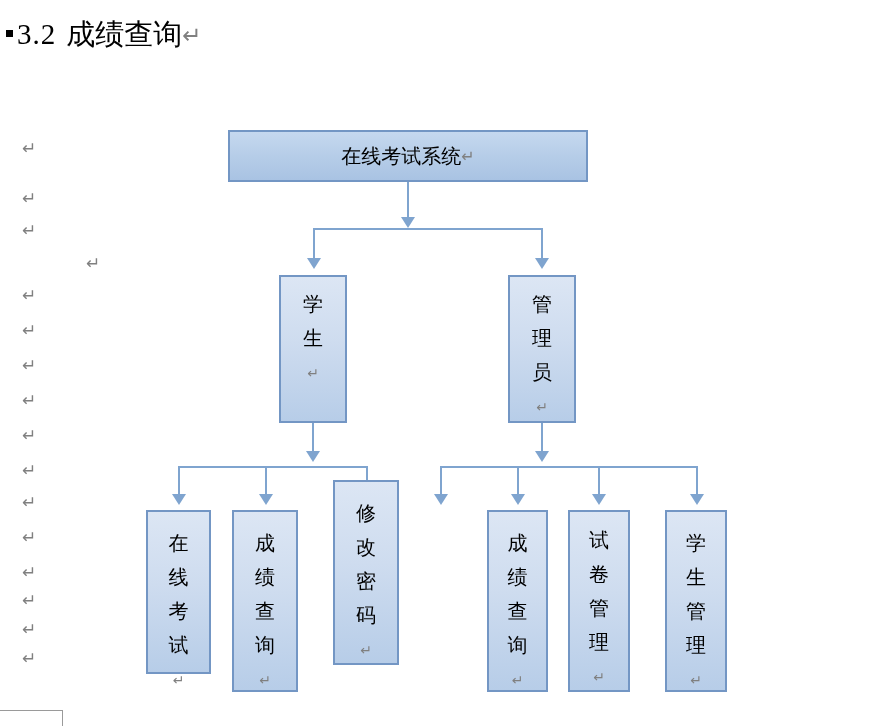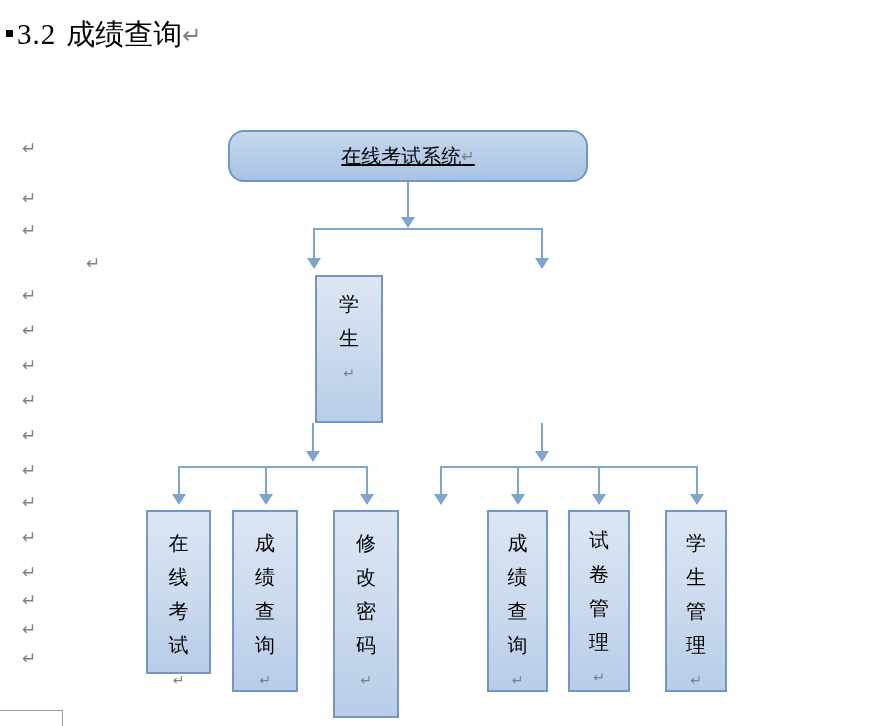--- a/index.html
+++ b/index.html
@@ -79,24 +79,23 @@
   
   .node {
     position: absolute;
     box-sizing: border-box;
     border: 2px solid #7396c4;
     background: linear-gradient(to bottom, #dce6f4 0%, #cedcef 45%, #b7cde8 100%);
     display: flex;
     justify-content: center;
   }
   .node.root {
-    border-radius: 16px;
+    border-radius: 0;
     background: linear-gradient(to bottom, #c5d8ef 0%, #b6cde8 50%, #a9c3e3 100%);
     align-items: center;
-    text-decoration: underline;
   }
   .node-label {
     font-family: "Liberation Serif", "DejaVu Serif", serif;
     font-size: 20px;
     color: #000000;
     white-space: nowrap;
   }
   .node.root .node-label {
     font-size: 20px;
   }
@@ -190,34 +189,37 @@
       <div class="vline" style="left: 598px; top: 466px; height: 28px; background: rgb(127, 164, 207);"></div>
       <div class="arrow-down" style="left: 592px; top: 494px; border-top-color: rgb(127, 164, 207);"></div>
       <div class="vline" style="left: 696px; top: 466px; height: 28px; background: rgb(127, 164, 207);"></div>
       <div class="arrow-down" style="left: 690px; top: 494px; border-top-color: rgb(127, 164, 207);"></div>
     </div>
 
   <div class="node root" style="left:228px; top:130px; width:360px; height:52px;">
     <span class="node-label"><span>在线考试系统</span><span class="pilcrow">↵</span></span>
   </div>
 
-  <div class="node vert" style="left:279px; top:275px; width:68px; height:148px;margin-left:36px;">
+  <div class="node vert" style="left:279px; top:275px; width:68px; height:148px;">
     <span class="node-label" style="padding-top:10px;"><span>学生</span><span class="pilcrow">↵</span></span>
   </div>
 
+  <div class="node vert" style="left:508px; top:275px; width:68px; height:148px;">
+    <span class="node-label" style="padding-top:10px;"><span>管理员</span><span class="pilcrow">↵</span></span>
+  </div>
 
   <div class="node vert" style="left:146px; top:510px; width:65px; height:164px;">
     <span class="node-label" style="padding-top:14px;"><span>在线考试</span><span class="pilcrow">↵</span></span>
   </div>
 
   <div class="node vert" style="left:232px; top:510px; width:66px; height:182px;">
     <span class="node-label" style="padding-top:14px;"><span>成绩查询</span><span class="pilcrow">↵</span></span>
   </div>
 
-  <div class="node vert" style="left:333px; top:510px; width:66px; height:208px;">
+  <div class="node vert" style="left:333px; top:480px; width:66px; height:185px;">
     <span class="node-label" style="padding-top:14px;"><span>修改密码</span><span class="pilcrow">↵</span></span>
   </div>
 
 
   <div class="node vert" style="left:487px; top:510px; width:61px; height:182px;">
     <span class="node-label" style="padding-top:14px;"><span>成绩查询</span><span class="pilcrow">↵</span></span>
   </div>
 
   <div class="node vert" style="left:568px; top:510px; width:62px; height:182px;align-items:center;">
     <span class="node-label" style="padding-top:14px;"><span>试卷管理</span><span class="pilcrow">↵</span></span>

